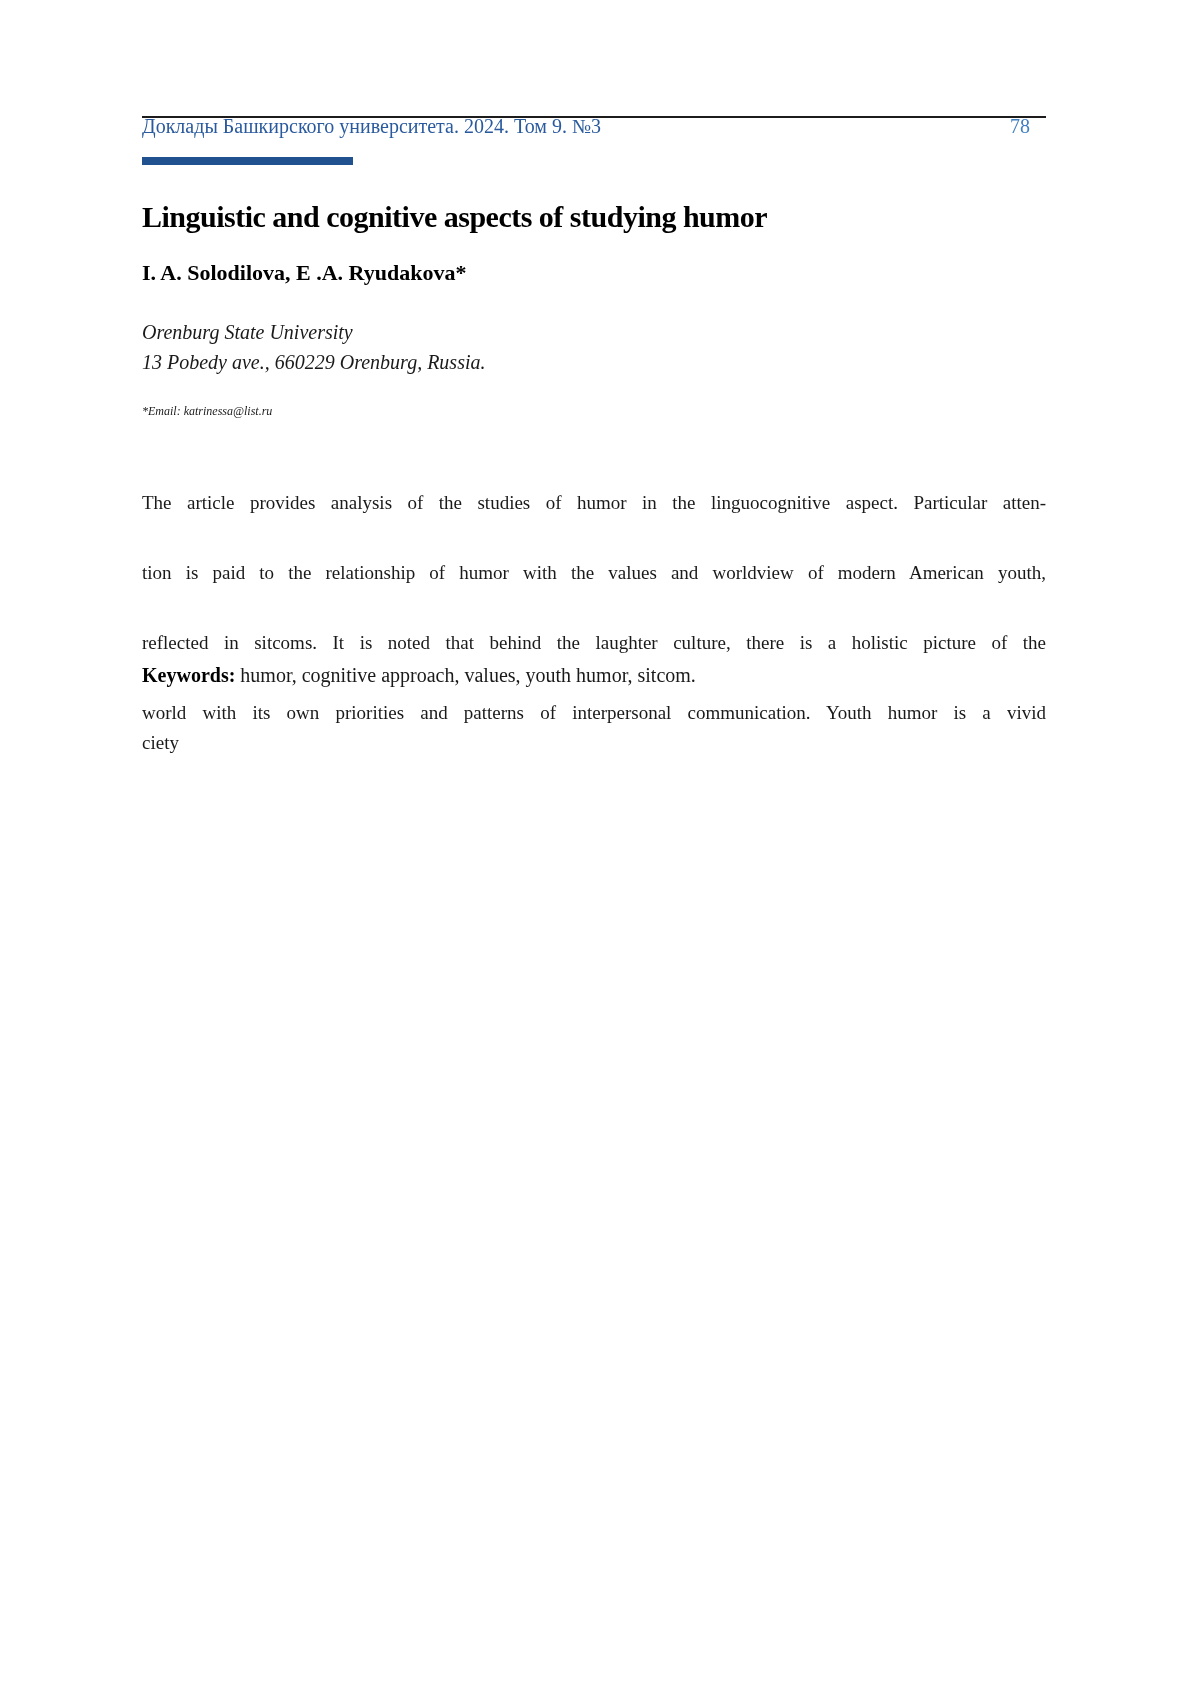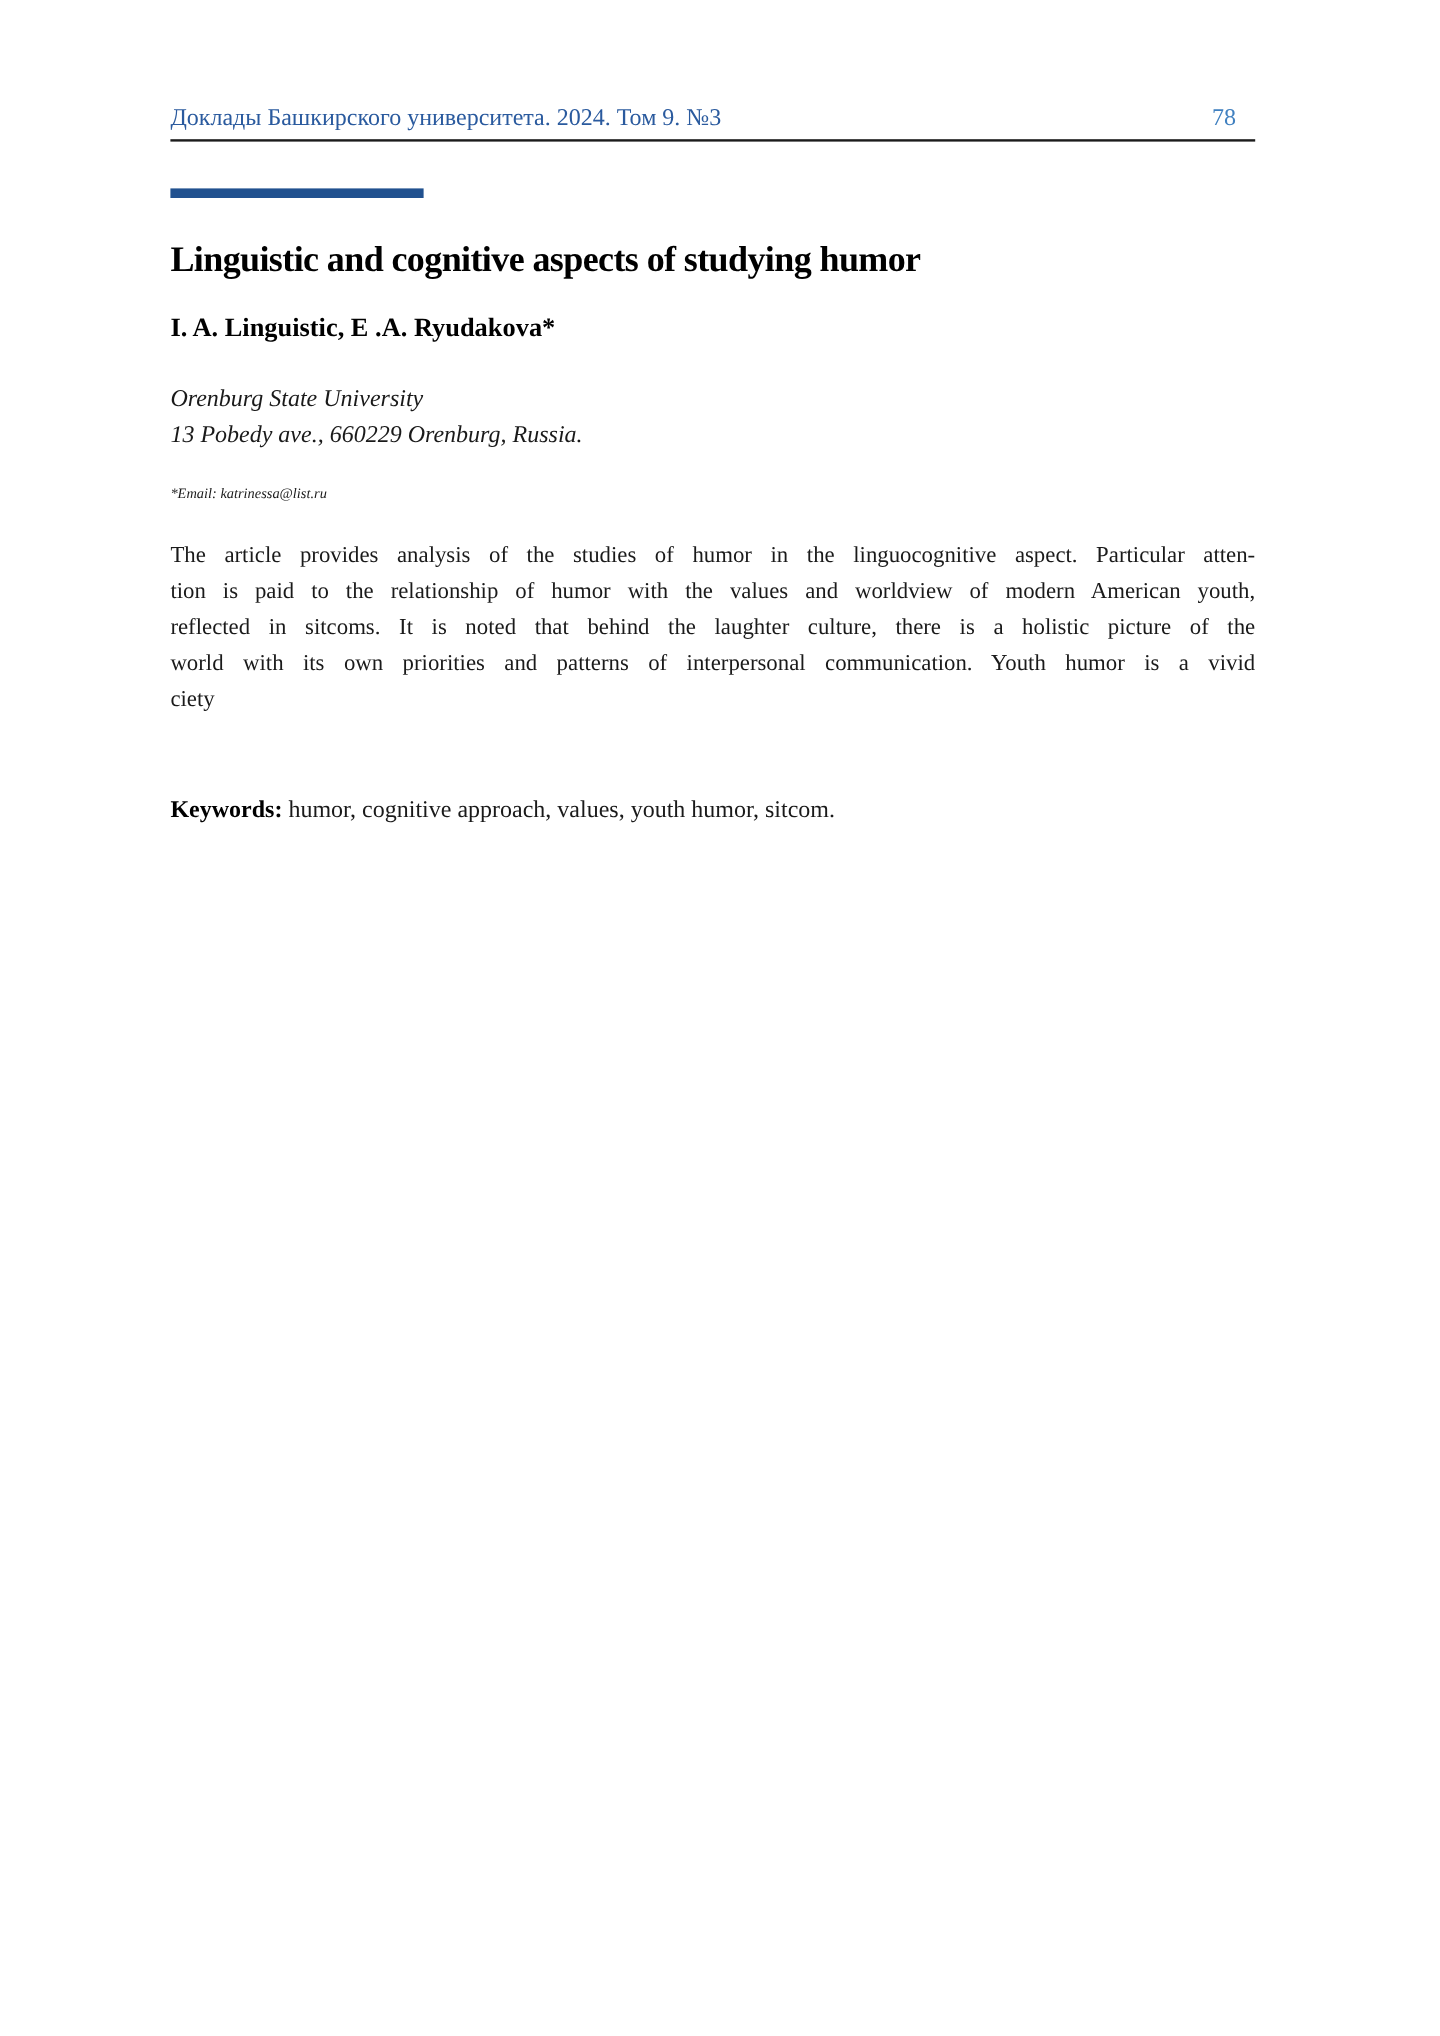--- a/index.html
+++ b/index.html
@@ -23,20 +23,21 @@
     width: 904px;
     display: flex;
     justify-content: space-between;
     align-items: baseline;
     font-size: 20px;
     line-height: 24px;
   }
   .journal-line {
     color: var(--header-blue, #2a5a9e);
     white-space: nowrap;
+    margin-top: 28px;
   }
   .page-number {
     color: var(--page-number-blue, #4080c0);
     padding-right: 16px;
   }
   .header-rule {
     position: absolute;
     top: 116px;
     left: 142px;
     width: 904px;
@@ -94,20 +95,21 @@
     position: absolute;
     top: 448px;
     left: 142px;
     width: 904px;
     font-size: 19px;
     line-height: 30px;
   }
   .abstract-line.justified {
     text-align: justify;
     text-align-last: justify;
+    margin-top: 40px;
   }
   .keywords-line {
     position: absolute;
     top: 660px;
     left: 142px;
     width: 904px;
     font-size: 20px;
     line-height: 30px;
   }
   .keywords-label {
@@ -124,21 +126,21 @@
     <span class="journal-line">Доклады Башкирского университета. 2024. Том 9. №3</span>
     <span class="page-number">78</span>
   </div>
 
   <div class="header-rule"></div>
 
   <div class="accent-bar"></div>
 
   <h1 class="article-title">Linguistic and cognitive aspects of studying humor</h1>
 
-  <div class="authors-line">I. A. Linguistic, E .A. Ryudakova*</div>
+  <div class="authors-line">I. A. Solodilova, E .A. Ryudakova*</div>
 
   <div class="affiliation-block">
     <div>Orenburg State University</div>
     <div>13 Pobedy ave., 660229 Orenburg, Russia.</div>
   </div>
 
   <div class="email-line">*Email: katrinessa@list.ru</div>
 
   <div class="abstract-block">
     <div class="abstract-line justified">The article provides analysis of the studies of humor in the linguocognitive aspect. Particular atten-</div>

